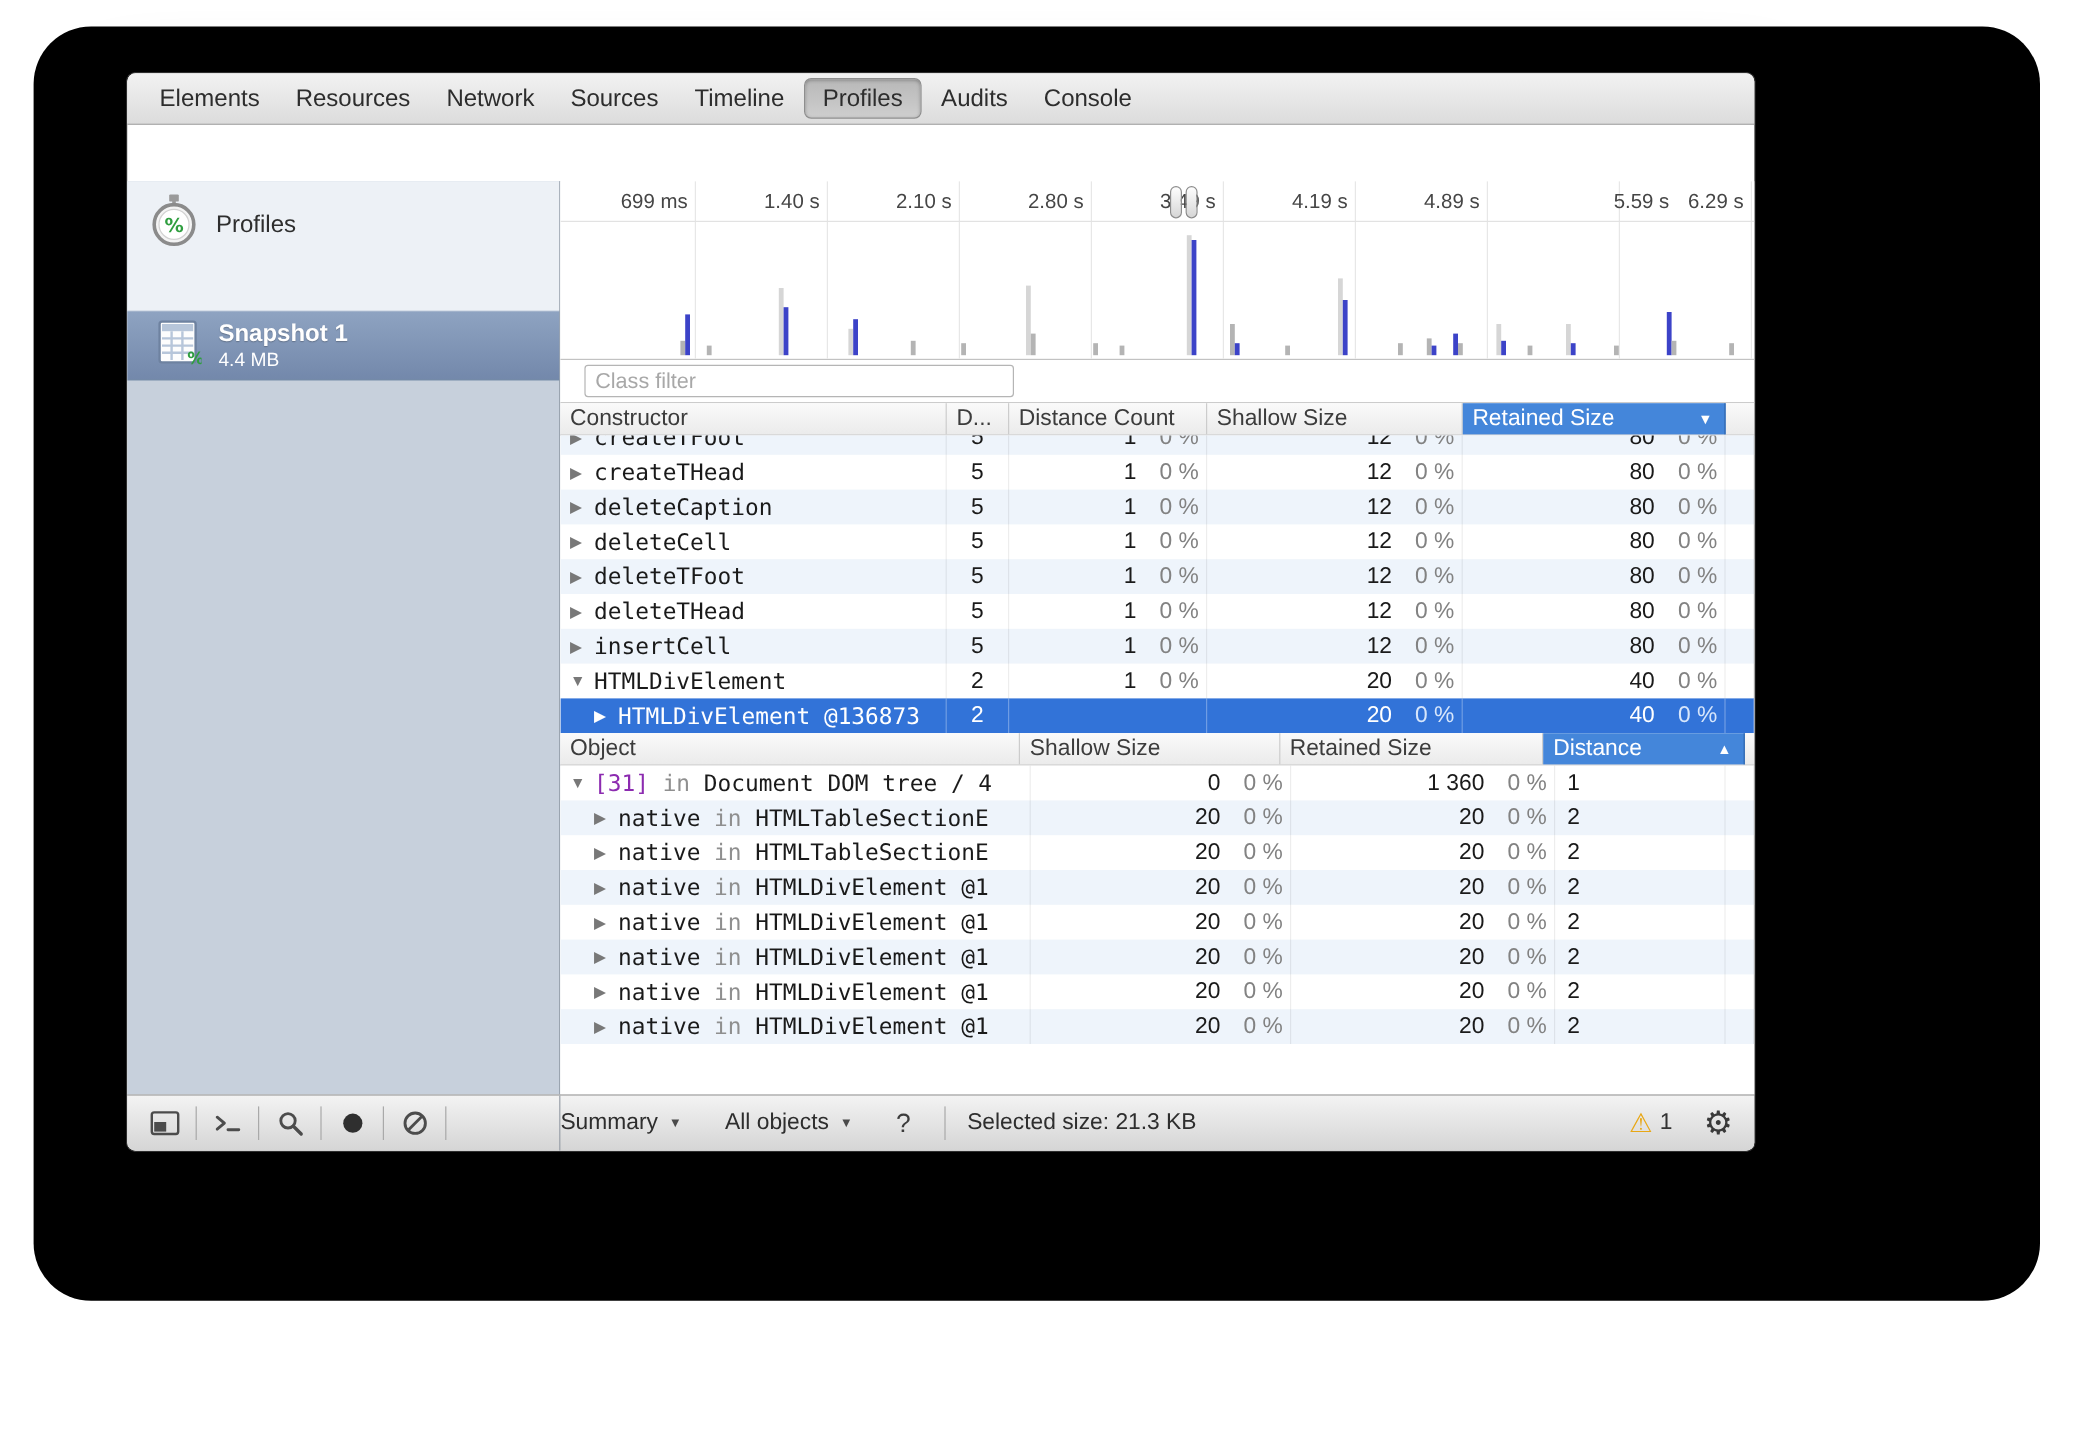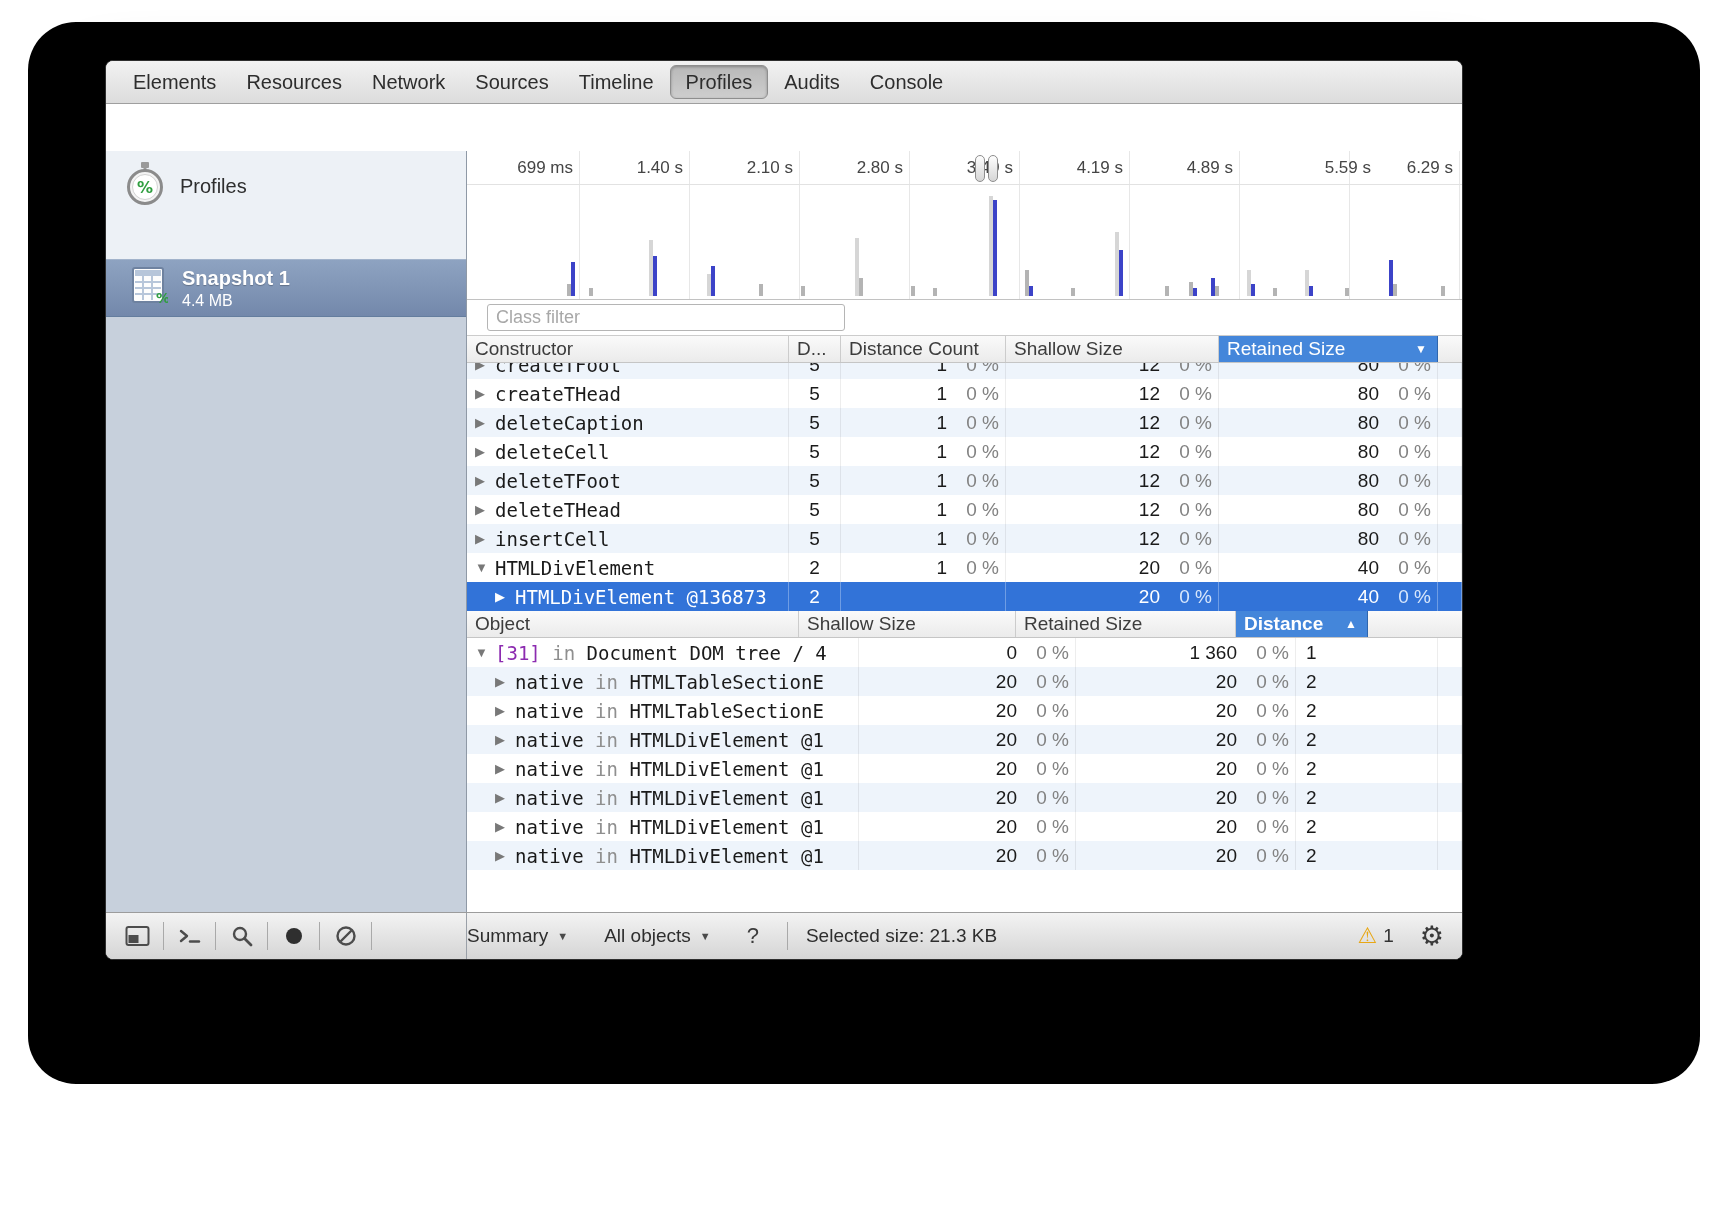--- a/index.html
+++ b/index.html
@@ -63,21 +63,21 @@
                   padding:0 8px; color:#333; outline:none; }
   .class-filter::placeholder { color:#a8a8a8; }
 
   
   .grid-header { height:27px; flex:none; display:flex; background:linear-gradient(#fafafa,#ebebeb);
                  border-bottom:1px solid #c5c5c5; font-size:19px; color:#3c3c3c; }
   .gh-cell { border-right:1px solid #ccc; display:flex; align-items:center; padding-left:8px; white-space:nowrap; overflow:hidden;text-align:right; }
   .gh-cell.hl { background:#4486da; color:#fff; justify-content:space-between; padding-right:10px; border-right:1px solid #2f66ad; }
   .sort { font-size:12px; }
   .w-ctor{width:322px;} .w-d{width:52px;} .w-count{width:165px;} .w-shallow{width:213px;} .w-retained{width:219px;}
-  .r-obj{width:332px;} .r-shallow{width:217px;} .r-retained{width:220px;} .r-dist{width:132px;font-weight:bold;}
+  .r-obj{width:384px;} .r-shallow{width:217px;} .r-retained{width:220px;} .r-dist{width:168px;}
   .w-fill{flex:1; border-right:none;}
 
   
   .rows { overflow:hidden; background:#fff; }
   #ctor-rows { height:248px; flex:none; }
   #retain-rows { flex:1; }
   .grid-row { height:29px; flex:none; display:flex; align-items:stretch; font-size:19px; color:#1a1a1a; }
   .grid-row.alt { background:#eef4fb; }
   .grid-row.sel { background:#3273d8; color:#fff; }
   .cell { display:flex; align-items:center; border-right:1px solid rgba(0,0,0,.07); overflow:hidden; }
@@ -189,21 +189,21 @@
             <div class="ov-line" style="left: 992px;"></div>
           </div>
         <div class="ruler" id="ov-ruler">
             <div class="ov-label" style="left: 22px;">699 ms</div>
             <div class="ov-label" style="left: 132px;">1.40 s</div>
             <div class="ov-label" style="left: 242px;">2.10 s</div>
             <div class="ov-label" style="left: 352px;">2.80 s</div>
             <div class="ov-label" style="left: 462px;">3.49 s</div>
             <div class="ov-label" style="left: 572px;">4.19 s</div>
             <div class="ov-label" style="left: 682px;">4.89 s</div>
-            <div class="ov-label" style="left: 820px;">5.59 s</div>
+            <div class="ov-label" style="left: 840px;">5.59 s</div>
             <div class="ov-label" style="left: 902px;">6.29 s</div>
           </div>
         <div class="chartarea" id="ov-chart">
             <div class="bar" style="left: 100px; height: 12px; background: rgb(180, 180, 180);"></div>
             <div class="bar" style="left: 104px; height: 34px; background: rgb(60, 67, 200);"></div>
             <div class="bar" style="left: 122px; height: 8px; background: rgb(180, 180, 180);"></div>
             <div class="bar" style="left: 182px; height: 56px; background: rgb(214, 214, 214);"></div>
             <div class="bar" style="left: 186px; height: 40px; background: rgb(60, 67, 200);"></div>
             <div class="bar" style="left: 240px; height: 22px; background: rgb(214, 214, 214);"></div>
             <div class="bar" style="left: 244px; height: 30px; background: rgb(60, 67, 200);"></div>

